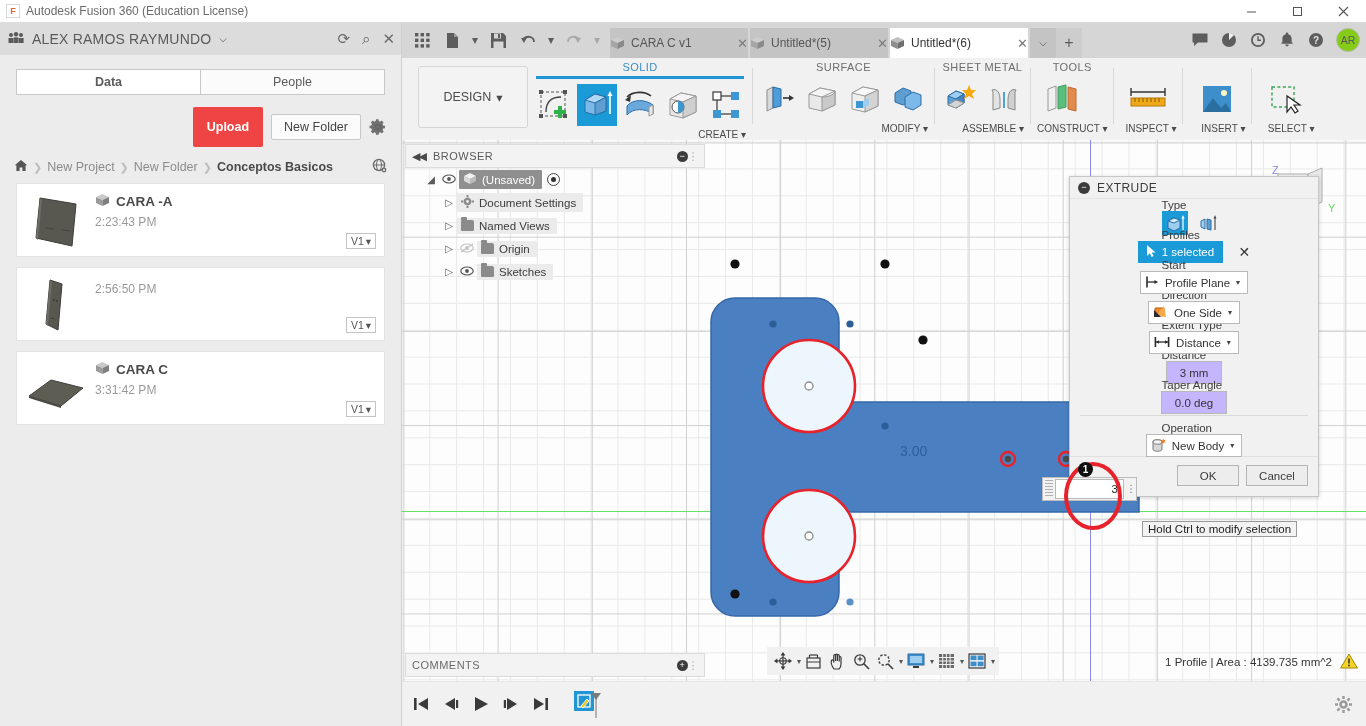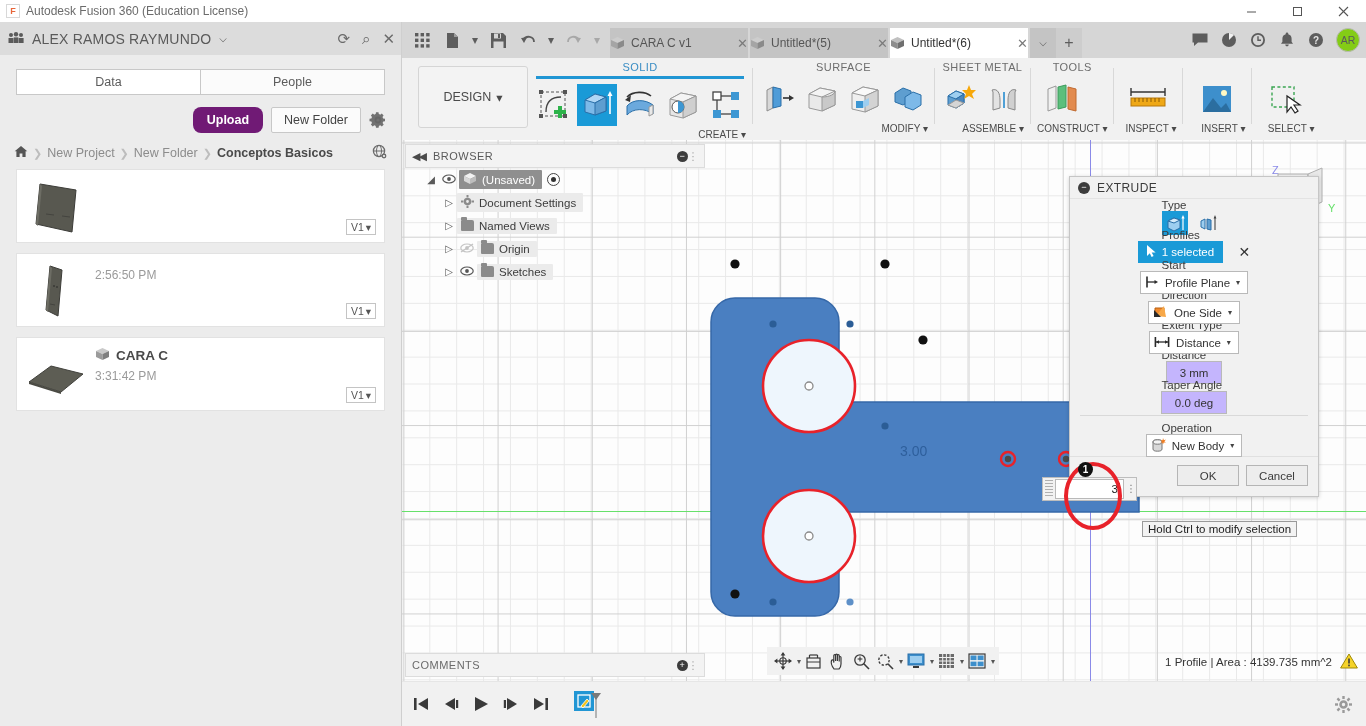--- a/index.html
+++ b/index.html
@@ -45,30 +45,30 @@
   .dp-head .caret { margin-left:8px; color:#5a5a5a; font-size:10px; }
   .dp-head .hright { position:absolute; right:6px; top:0; height:33px; display:flex; align-items:center; gap:12px; }
   .dp-head .hright span { color:#6a6a6a; font-size:15px; cursor:pointer; }
 
   .dp-tabs { display:flex; margin:14px 16px 0 16px; }
   .dp-tab {
     flex:1; height:26px; border:1px solid #c8c8c8; background:#fbfbfb;
     display:flex; align-items:center; justify-content:center;
     font-size:12.5px; color:#5b5b5b; cursor:pointer;
   }
-  .dp-tab.active { background:#ffffff; }
+  .dp-tab.active { background:#ffffff;font-weight:bold; }
   .dp-tab + .dp-tab { border-left:none; }
 
   .dp-actions {
     display:flex; align-items:center; justify-content:flex-end;
     margin:12px 14px 0 0; gap:8px;
   }
   .btn-upload {
-    background:#701a75; color:#fff; border:none; height:26px; padding:0 14px;
-    font-size:12.5px; font-weight:bold; font-family:inherit; cursor:pointer; border-radius:8px;
+    background:#ef4444; color:#fff; border:none; height:40px; padding:0 14px;
+    font-size:12.5px; font-weight:bold; font-family:inherit; cursor:pointer; border-radius:2px;
   }
   .btn-newfolder {
     background:#fbfbfb; color:#444; border:1px solid #c8c8c8; height:26px; padding:0 12px;
     font-size:12.5px; font-family:inherit; cursor:pointer; border-radius:2px;
   }
   .gear-sm { width:18px; height:18px; color:#666; cursor:pointer; }
 
   .breadcrumb {
     display:flex; align-items:center; margin:12px 10px 0 14px; gap:5px;
     font-size:12.5px; color:#9a9a9a; position:relative;
@@ -399,20 +399,33 @@
     <div class="filelist">
 
       <div class="fileitem">
         <div class="thumb">
           <svg width="52" height="62" viewBox="0 0 52 62">
             <polygon points="10,8 46,14 42,56 6,48" fill="#585850" stroke="#3c3c38" stroke-width="1"></polygon>
             <polygon points="10,8 12,10 8,50 6,48" fill="#6d6d64"></polygon>
             <line x1="16" y1="38" x2="24" y2="39" stroke="#44443f" stroke-width="1"></line>
             <line x1="32" y1="40" x2="40" y2="41" stroke="#44443f" stroke-width="1"></line>
           </svg>
+        </div>
+        <div class="meta">
+          <div class="fname">
+            <span>
+              <svg width="15" height="14" viewBox="0 0 15 14">
+                  <polygon points="1,4 7.5,1 14,4 7.5,7" fill="#c9c9c9"></polygon>
+                  <polygon points="1,4 7.5,7 7.5,13 1,10" fill="#9b9b9b"></polygon>
+                  <polygon points="14,4 7.5,7 7.5,13 14,10" fill="#7f7f7f"></polygon>
+                </svg>
+            </span>
+            <span>CARA -A</span>
+          </div>
+          <div class="ftime">2:23:43 PM</div>
         </div>
         <div class="vbadge">
           <span>V1</span>
           <span>▾</span>
         </div>
       </div>
 
       <div class="fileitem">
         <div class="thumb">
           <svg width="52" height="62" viewBox="0 0 52 62">

